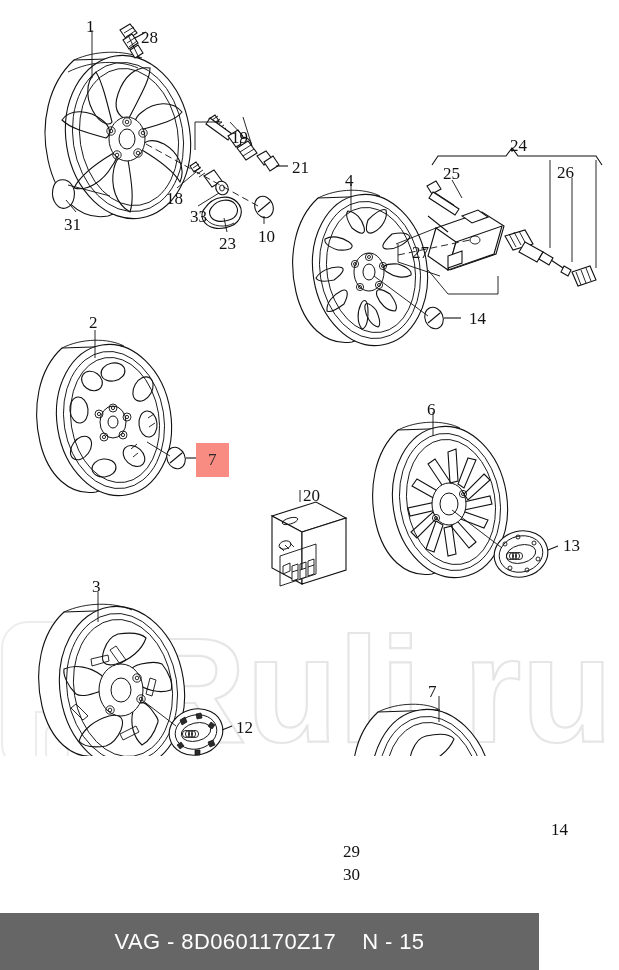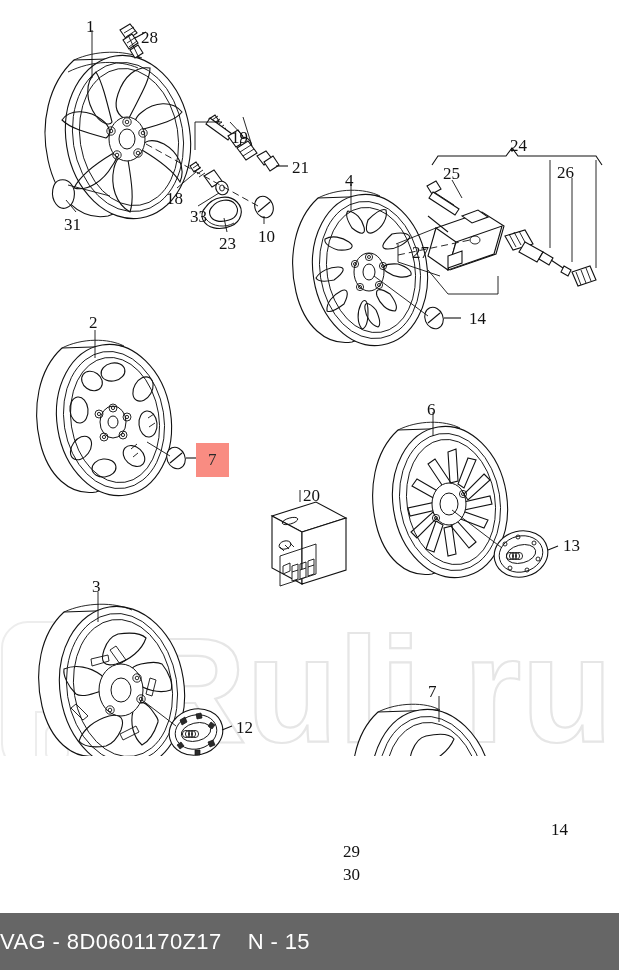--- a/index.html
+++ b/index.html
@@ -5,23 +5,23 @@
   html,body{margin:0;padding:0;background:#fff;}
   body{
     width:619px;height:970px;
     font-family:"Liberation Sans", sans-serif;
     overflow:hidden;position:relative;
   }
   #stage{position:absolute;left:0;top:0;width:619px;height:970px;background:#ffffff;}
   #diagram{position:absolute;left:0;top:0;width:619px;height:756px;overflow:hidden;}
   #diagram svg{position:absolute;left:0;top:0;}
   .footer{
-    position:absolute;left:0;top:913px;width:619px;height:57px;
+    position:absolute;left:0;top:913px;width:539px;height:57px;
     background:#666666;color:#ffffff;
-    display:flex;align-items:center;
+    display:flex;align-items:center;justify-content:center;
   }
   .footer-text{
     font-size:22px;letter-spacing:.4px;white-space:pre;
     font-family:"Liberation Sans", sans-serif;
   }
   .footer-gap{display:inline-block;width:26px;}
   .callout{
     position:absolute;font-size:17px;color:#111;
     font-family:"Liberation Serif", serif;
     line-height:1;white-space:nowrap;

